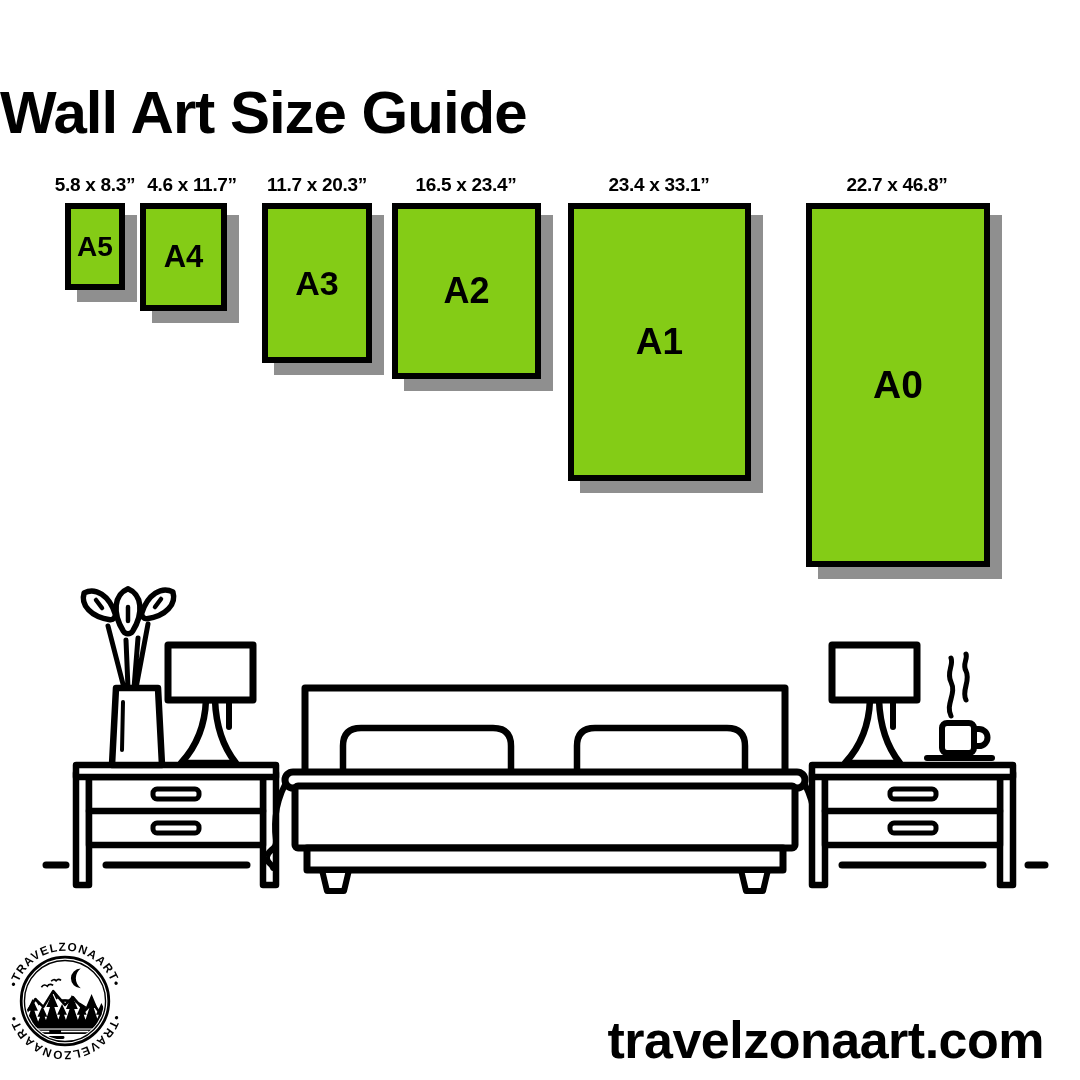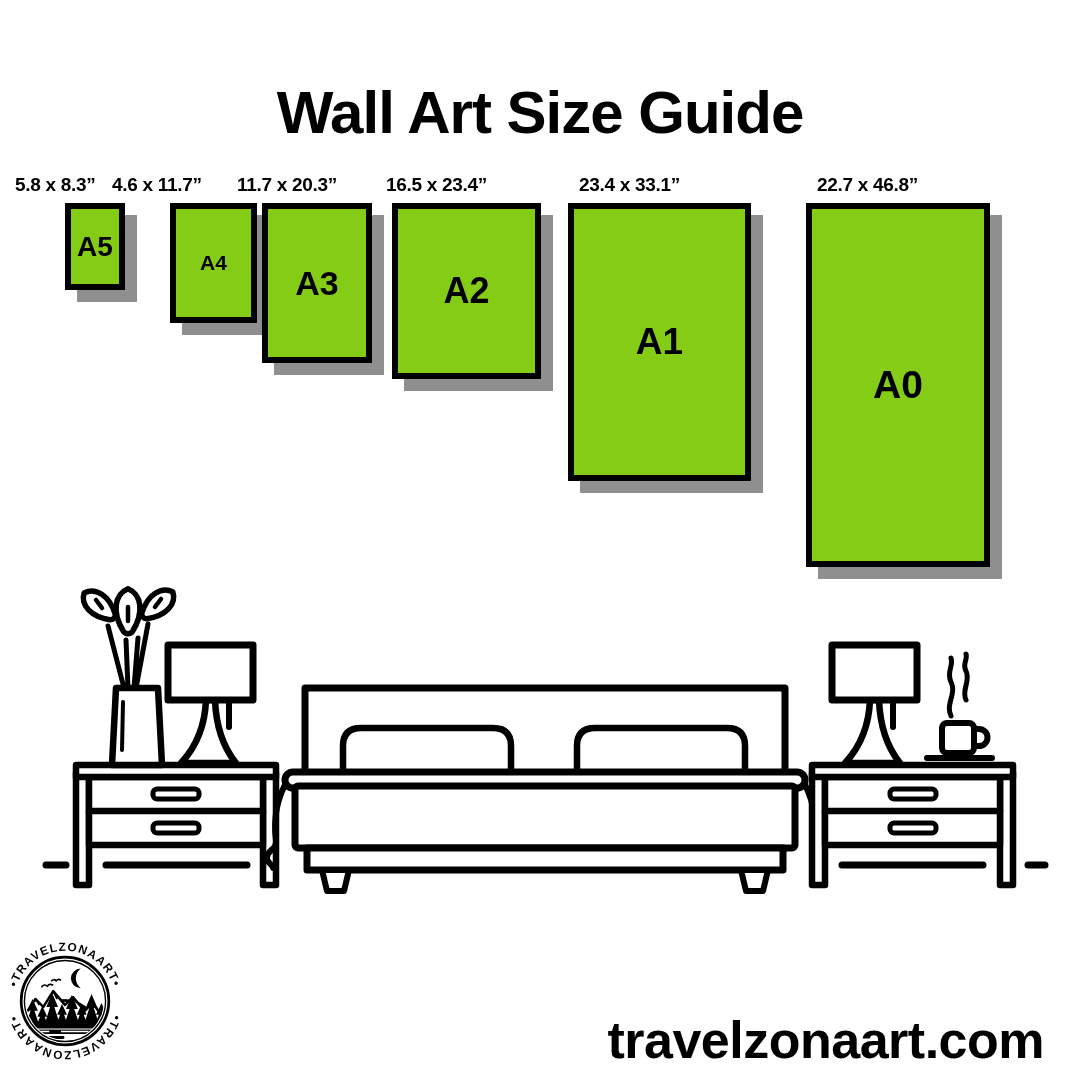--- a/index.html
+++ b/index.html
@@ -1,25 +1,25 @@
 <!DOCTYPE html>
 <html><head>
 <meta charset="utf-8">
 <style>
   html,body{margin:0;padding:0;}
   body{
     width:1080px;height:1080px;background:#ffffff;position:relative;
     overflow:hidden;font-family:"Liberation Sans",sans-serif;color:#000;
   }
   .title{
-    position:absolute;top:38px;left:0;right:0;text-align:center;
+    position:absolute;top:38px;left:0;right:0;text-align:left;
     font-size:60px;font-weight:700;letter-spacing:-1px;
   }
   .size-label{
-    position:absolute;top:174px;width:160px;text-align:left;
+    position:absolute;top:174px;width:160px;text-align:center;
     font-size:19px;font-weight:700;letter-spacing:-0.3px;white-space:nowrap;
   }
   .paper{
     position:absolute;top:203px;background:#84cc16;border:6px solid #000;
     box-shadow:12px 12px 0 #8f8f8f;box-sizing:border-box;
     display:flex;align-items:center;justify-content:center;font-weight:700;
   }
   .furniture{position:absolute;left:30px;top:580px;width:1020px;height:320px;}
   .logo{position:absolute;left:2px;top:938px;width:126px;height:126px;}
   .arc-text{font-family:"Liberation Sans",sans-serif;font-size:12px;font-weight:700;
@@ -41,21 +41,21 @@
     <div class="size-label" style="left:15px">5.8 x 8.3”</div>
     <div class="size-label" style="left:112px">4.6 x 11.7”</div>
     <div class="size-label" style="left:237px">11.7 x 20.3”</div>
     <div class="size-label" style="left:386px">16.5 x 23.4”</div>
     <div class="size-label" style="left:579px">23.4 x 33.1”</div>
     <div class="size-label" style="left:817px">22.7 x 46.8”</div>
 
     <div class="paper" style="left:65px;width:60px;height:87px;font-size:28px">
         <span>A5</span>
       </div>
-    <div class="paper" style="left:170px;width:87px;height:120px;font-size:21px">
+    <div class="paper" style="left:140px;width:87px;height:108px;font-size:31px">
         <span>A4</span>
       </div>
     <div class="paper" style="left:262px;width:110px;height:160px;font-size:34px">
         <span>A3</span>
       </div>
     <div class="paper" style="left:392px;width:149px;height:176px;font-size:36px">
         <span>A2</span>
       </div>
     <div class="paper" style="left:568px;width:183px;height:278px;font-size:37px">
         <span>A1</span>

